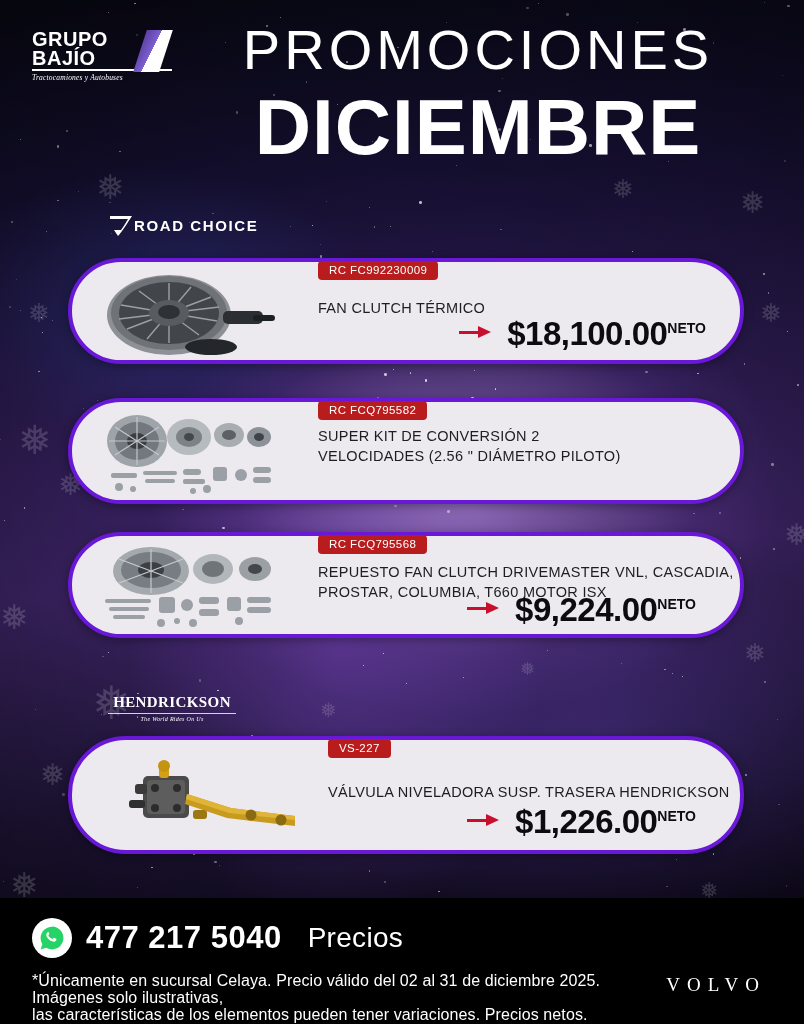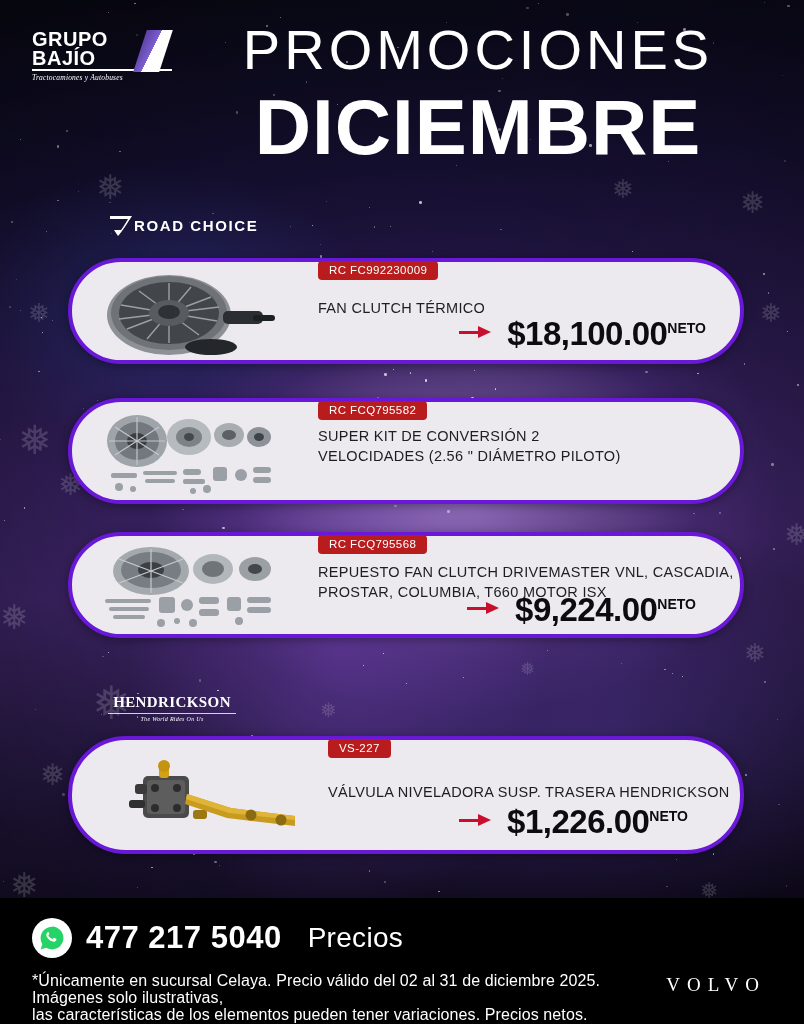--- a/index.html
+++ b/index.html
@@ -603,21 +603,21 @@
           <rect x="60" y="6" width="10" height="12" rx="3" fill="#d4a017"></rect>
           <circle cx="65" cy="6" r="6" fill="#c59312"></circle>
           <path d="M88 34 L132 48 L196 56 L196 66 L128 58 L86 44 Z" fill="#c89a1e"></path>
           <path d="M88 34 L132 48 L196 56 L196 60 L130 53 L87 39 Z" fill="#e0b437"></path>
           <circle cx="152" cy="55" r="5.5" fill="#8a6a12"></circle>
           <circle cx="182" cy="60" r="5.5" fill="#8a6a12"></circle>
           <rect x="94" y="50" width="14" height="9" rx="3" fill="#9c7815"></rect>
         </svg>
       </div>
       <div class="desc" style="left:256px; top:42px; width:430px;">VÁLVULA NIVELADORA SUSP. TRASERA HENDRICKSON</div>
-      <div class="price-row" style="right:52px; bottom:12px;margin-top:18px;">
+      <div class="price-row" style="right:44px; bottom:12px;margin-top:18px;">
         <span class="arrow"></span>
         <span class="price"><span>$1,226.00</span><span class="neto">NETO</span></span>
       </div>
     </div>
   </div>
 
   <div class="footer">
     <div class="wa">
       <span class="wa-circle">
         <svg width="26" height="26" viewBox="0 0 32 32">

